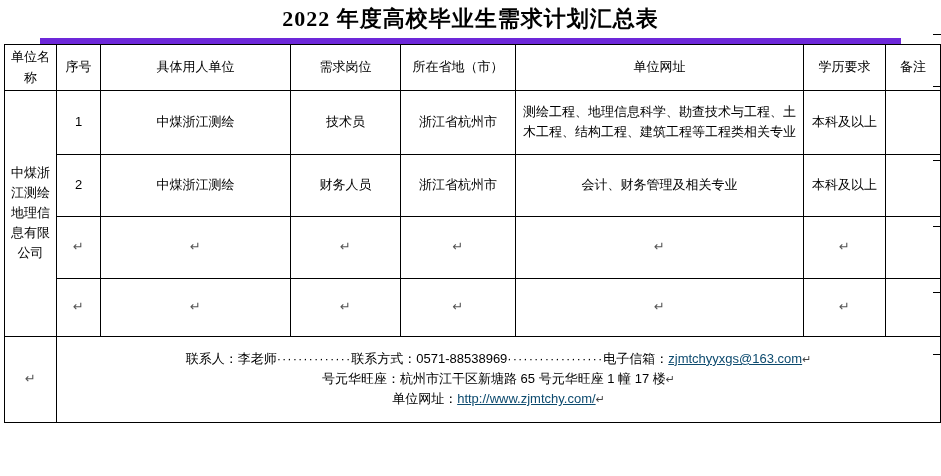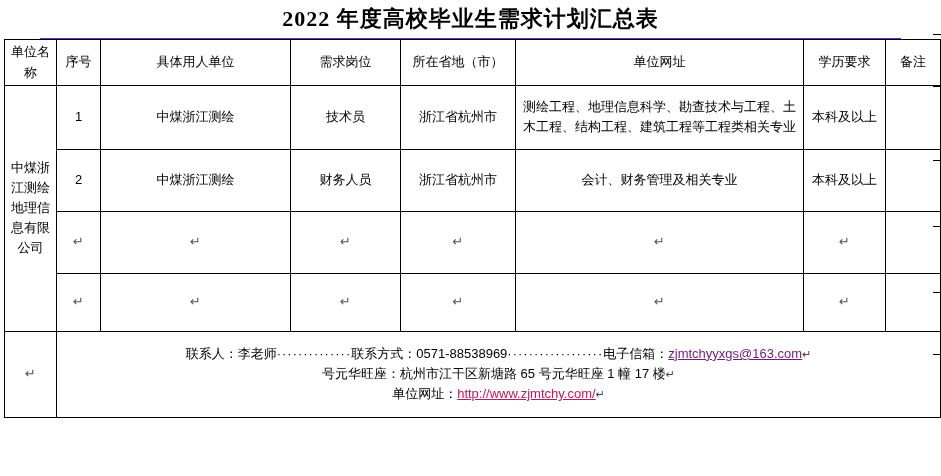--- a/index.html
+++ b/index.html
@@ -20,21 +20,21 @@
     height: 476px;
     box-sizing: border-box;
   }
   .title {
     text-align: center;
     font-size: 22px;
     font-weight: bold;
     letter-spacing: 1px;
     padding: 6px 0 6px 0;
     margin: 0 40px;
-    border-bottom: 1px solid #6d28d9;
+    border-bottom: 6px solid #6d28d9;
     line-height: 1.2;
   }
   table.main {
     border-collapse: collapse;
     width: 924px;
     margin-left: 4px;
     table-layout: fixed;
   }
   table.main td, table.main th {
     border: 1px solid #000000;
@@ -78,25 +78,25 @@
     line-height: 1.85;
     font-family: "Liberation Sans", "DejaVu Sans", sans-serif;
   }
   .contact-line {
     white-space: nowrap;
   }
   .dots {
     letter-spacing: 1px;
   }
   .link {
-    color: #be185d;
+    color: #0c4a6e;
     text-decoration: underline;
   }
   .mailto {
-    color: #701a75;
+    color: #0c4a6e;
     text-decoration: underline;
   }
   .pilcrow {
     font-size: 11px;
     color: #444;
   }
   
   .edge-ticks {
     position: absolute;
     right: 0;

